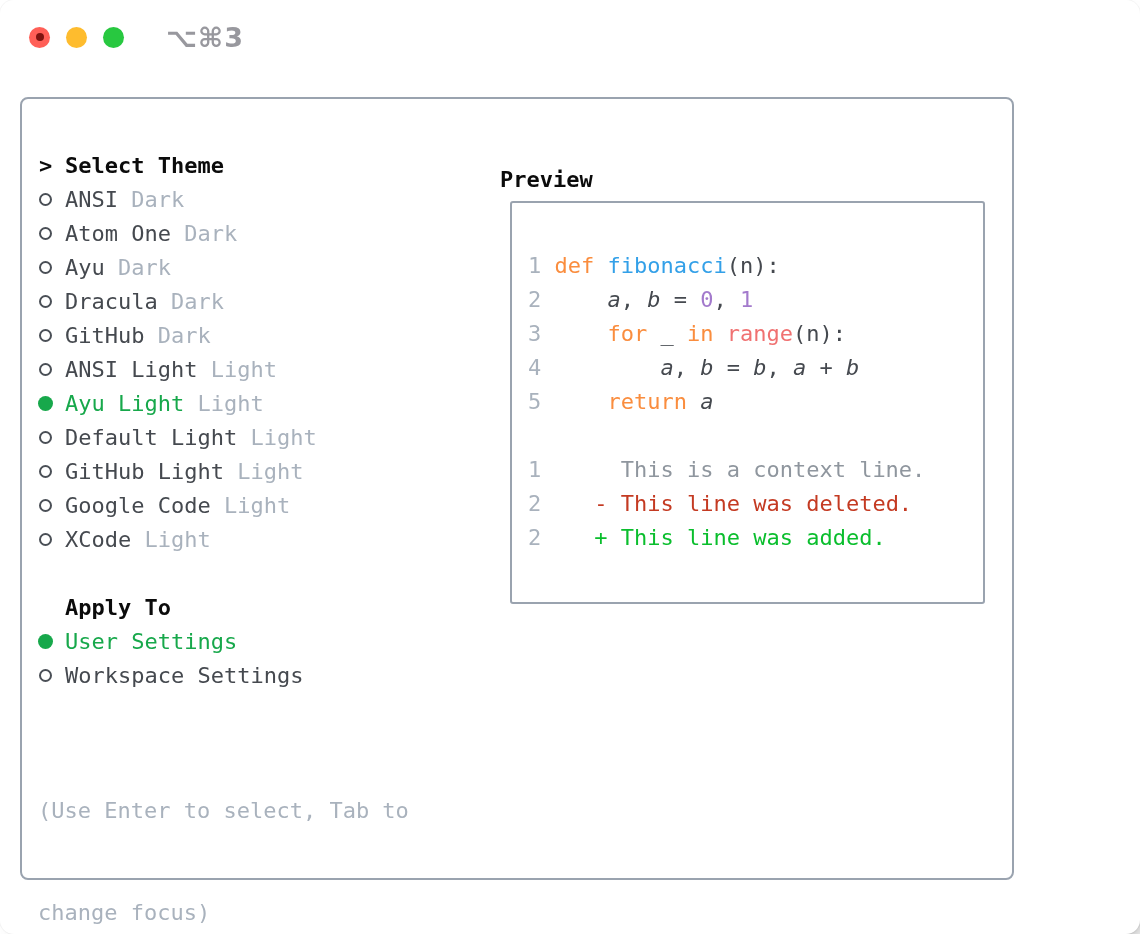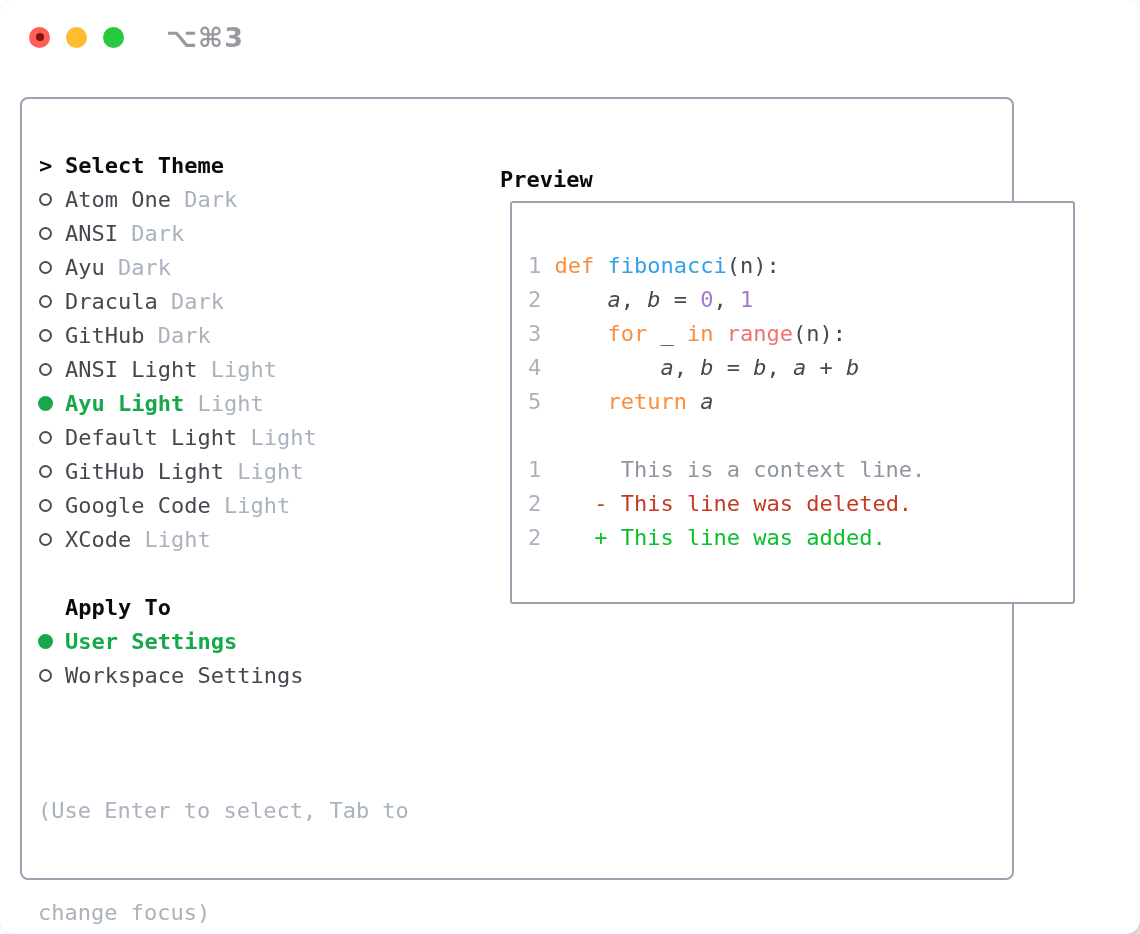--- a/index.html
+++ b/index.html
@@ -33,29 +33,29 @@
 
   
   .left-col { position: absolute; left: 16px; top: 49px; width: 450px; font-size: 22px; }
   .row { height: 34px; display: flex; align-items: center; }
   .icon-slot { width: 15px; height: 15px; margin-right: 12px; flex: 0 0 15px; display: flex; align-items: center; justify-content: center; }
   .marker { font-weight: bold; color: var(--header_black); }
   .hdr { font-weight: bold; color: var(--header_black); }
   .radio { width: 13px; height: 13px; border: 2px solid #4a4f56; border-radius: 50%; }
   .row.selected .radio { width: 15px; height: 15px; border: none; background: var(--green); }
   .item-text { white-space: pre; color: var(--text_dark); }
-  .row.selected .name { color: var(--green); font-weight: bold; }
+  .row.selected .name { color: var(--green); }
   .variant { color: var(--gray_light); }
   .spacer { height: 34px; }
   .help { line-height: 34px; color: var(--gray_light); white-space: pre; }
 
   
   .preview-header { position: absolute; left: 478px; top: 63px; height: 34px; display: flex; align-items: center; font-size: 22px; font-weight: bold; color: var(--header_black); }
   .preview-box {
-    position: absolute; left: 488px; top: 102px; width: 565px; height: 403px;
+    position: absolute; left: 488px; top: 102px; width: 475px; height: 403px;
     border: 2px solid var(--border_gray); border-radius: 3px; background: #fff; overflow: hidden;
   }
   .preview-pre { padding: 46px 0 0 16px; font-size: 22px; line-height: 34px; }
   .code-line { white-space: pre; height: 34px; }
   .tk-ln  { color: var(--gray_light); }
   .tk-pl  { color: var(--text_dark); }
   .tk-kw  { color: var(--orange); }
   .tk-fn  { color: var(--blue); }
   .tk-co  { color: var(--purple); }
   .tk-sp  { color: var(--coral); }
@@ -86,28 +86,28 @@
             <span class="marker">&gt;</span>
           </span>
         <span class="hdr">Select Theme</span>
       </div>
 
       <div id="theme-list">
   <div class="row">
     <span class="icon-slot">
               <span class="radio"></span>
             </span>
+    <span class="item-text"><span class="name">ANSI</span><span class="gap"> </span><span class="variant">Dark</span></span>
+  </div>
+
+  <div class="row">
+    <span class="icon-slot">
+              <span class="radio"></span>
+            </span>
     <span class="item-text"><span class="name">Atom One</span><span class="gap"> </span><span class="variant">Dark</span></span>
-  </div>
-
-  <div class="row">
-    <span class="icon-slot">
-              <span class="radio"></span>
-            </span>
-    <span class="item-text"><span class="name">ANSI</span><span class="gap"> </span><span class="variant">Dark</span></span>
   </div>
 
   <div class="row">
     <span class="icon-slot">
               <span class="radio"></span>
             </span>
     <span class="item-text"><span class="name">Ayu</span><span class="gap"> </span><span class="variant">Dark</span></span>
   </div>
 
 

